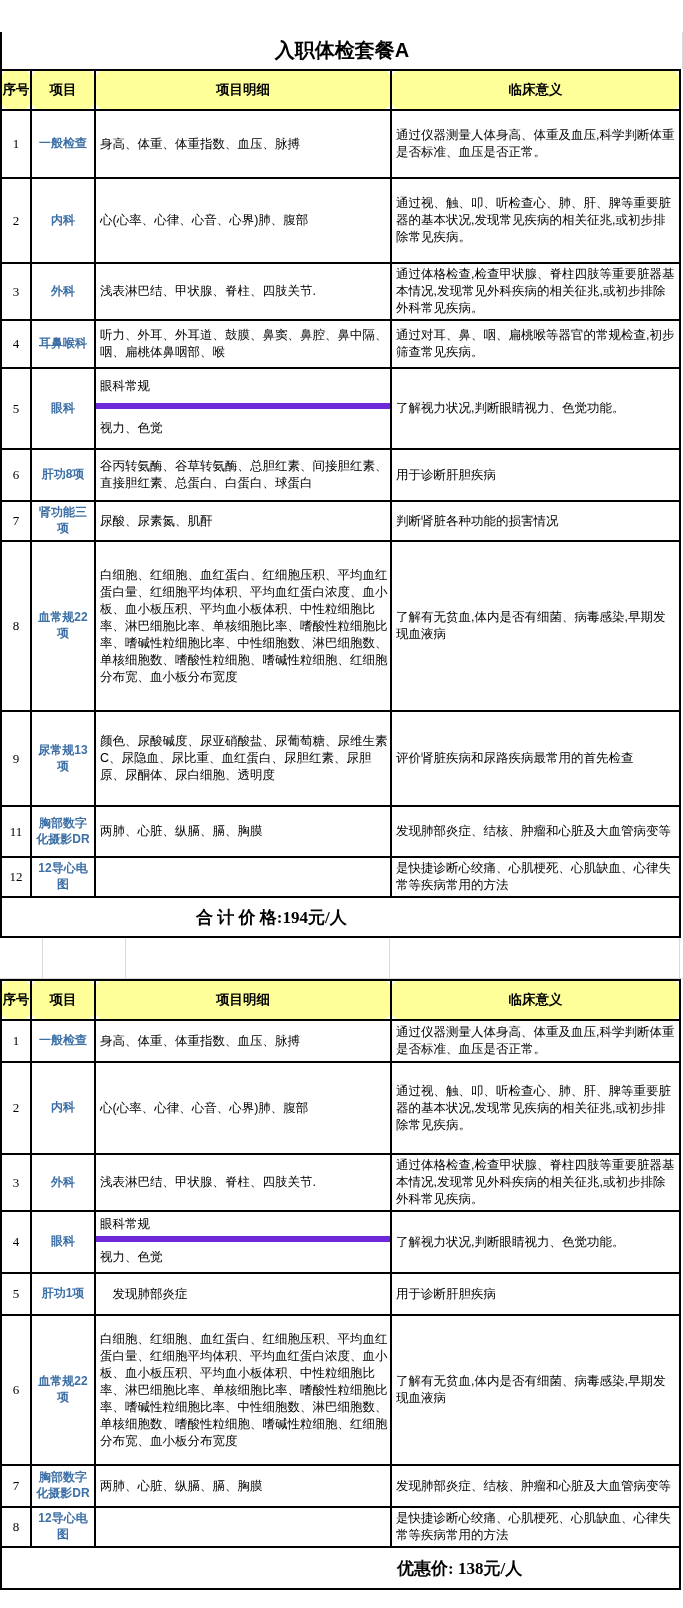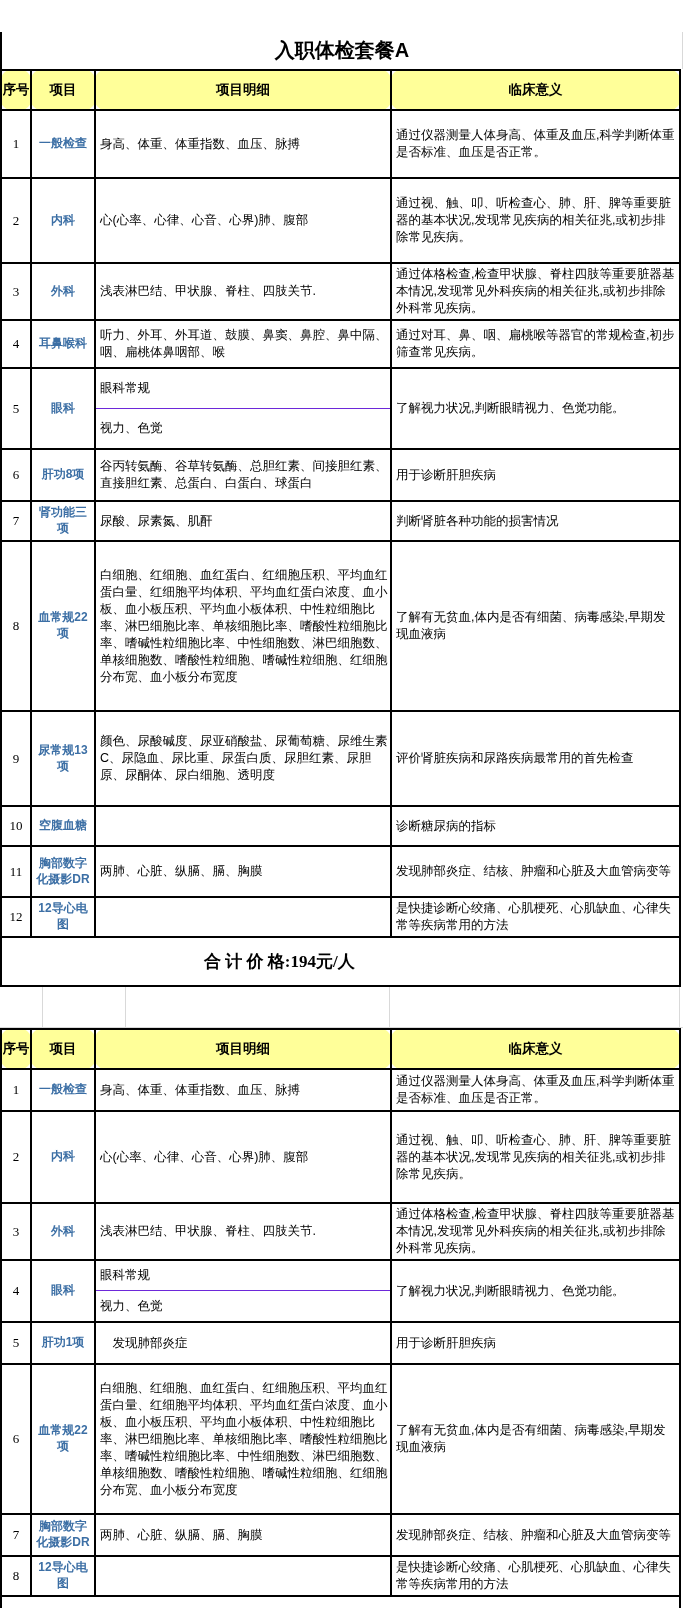--- a/index.html
+++ b/index.html
@@ -62,22 +62,22 @@
     line-height:17px;
     padding:2px 2px 2px 4px;
     word-break:break-all;
   }
   td.split-cell{padding:0;}
   .half{
     display:flex;align-items:center;
     padding-left:4px;
     font-size:12.5px;line-height:17px;
   }
-  .half-top{border-bottom:1px solid #6d28d9;}
-  tr.total-row td{padding:12px;}
+  .half-top{border-bottom:6px solid #6d28d9;}
+  tr.total-row td{padding:4px;}
   .total-line{
     display:flex;align-items:center;
     height:100%;
     font-family:"Liberation Serif", serif;
     font-weight:bold;
     font-size:17px;
   }
 
   
   .spacer-row{
@@ -161,28 +161,22 @@
           </tr>
           <tr style="height: 170px;">
             <td class="num">8</td>
             <td class="item">血常规22项</td>
             <td class="detail">白细胞、红细胞、血红蛋白、红细胞压积、平均血红蛋白量、红细胞平均体积、平均血红蛋白浓度、血小板、血小板压积、平均血小板体积、中性粒细胞比率、淋巴细胞比率、单核细胞比率、嗜酸性粒细胞比率、嗜碱性粒细胞比率、中性细胞数、淋巴细胞数、单核细胞数、嗜酸性粒细胞、嗜碱性粒细胞、红细胞分布宽、血小板分布宽度</td>
             <td class="clinical">了解有无贫血,体内是否有细菌、病毒感染,早期发现血液病</td>
           </tr>
           <tr style="height: 95px;">
             <td class="num">9</td>
             <td class="item">尿常规13项</td>
-            <td class="detail">颜色、尿酸碱度、尿亚硝酸盐、尿葡萄糖、尿维生素C、尿隐血、尿比重、尿蛋白质、尿胆红素、尿胆原、尿酮体、尿白细胞、透明度</td>
+            <td class="detail">颜色、尿酸碱度、尿亚硝酸盐、尿葡萄糖、尿维生素C、尿隐血、尿比重、血红蛋白、尿胆红素、尿胆原、尿酮体、尿白细胞、透明度</td>
             <td class="clinical">评价肾脏疾病和尿路疾病最常用的首先检查</td>
-          </tr>
-          <tr style="height: 40px;">
-            <td class="num">10</td>
-            <td class="item">空腹血糖</td>
-            <td class="detail"></td>
-            <td class="clinical">诊断糖尿病的指标</td>
           </tr>
           <tr style="height: 51px;">
             <td class="num">11</td>
             <td class="item">胸部数字化摄影DR</td>
             <td class="detail">两肺、心脏、纵膈、膈、胸膜</td>
             <td class="clinical">发现肺部炎症、结核、肿瘤和心脏及大血管病变等</td>
           </tr>
           <tr style="height: 38px;">
             <td class="num">12</td>
             <td class="item">12导心电图</td>

